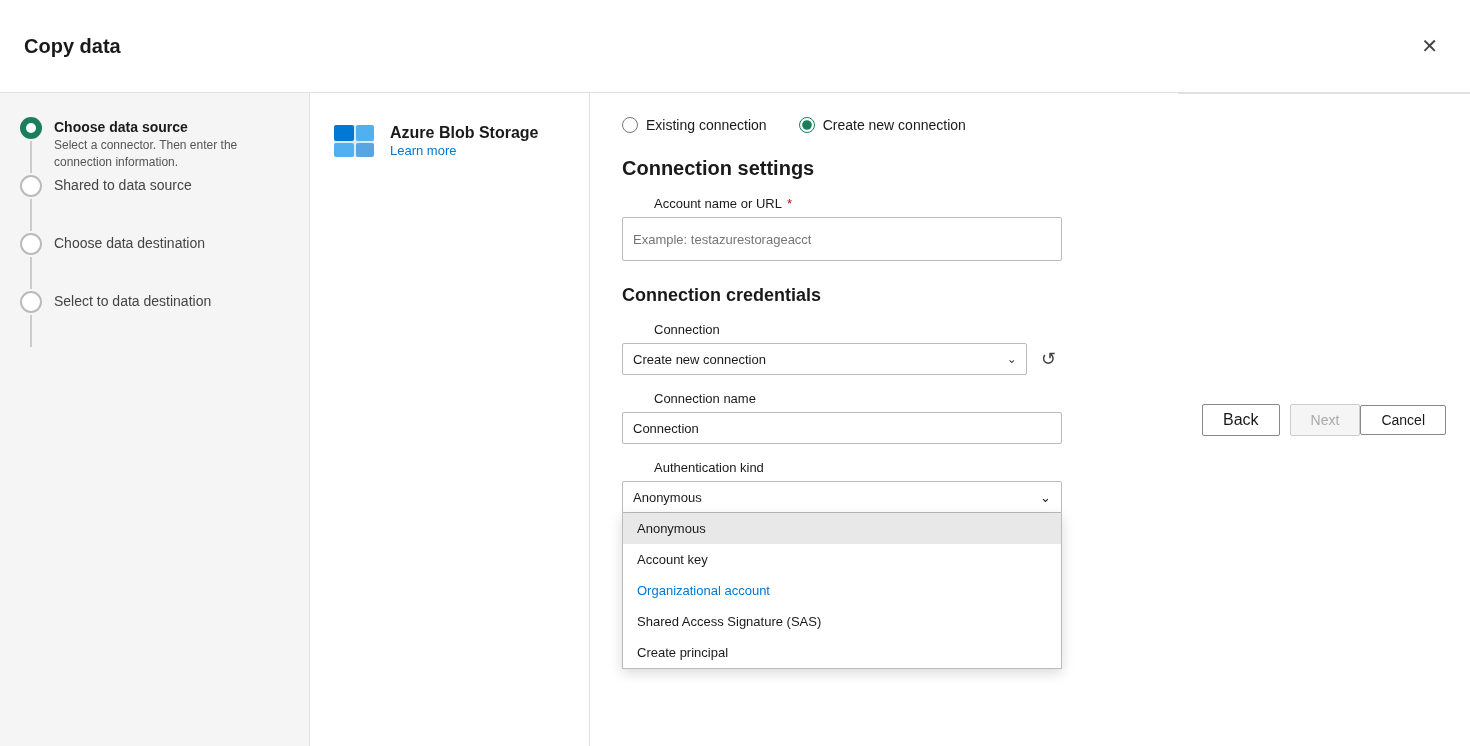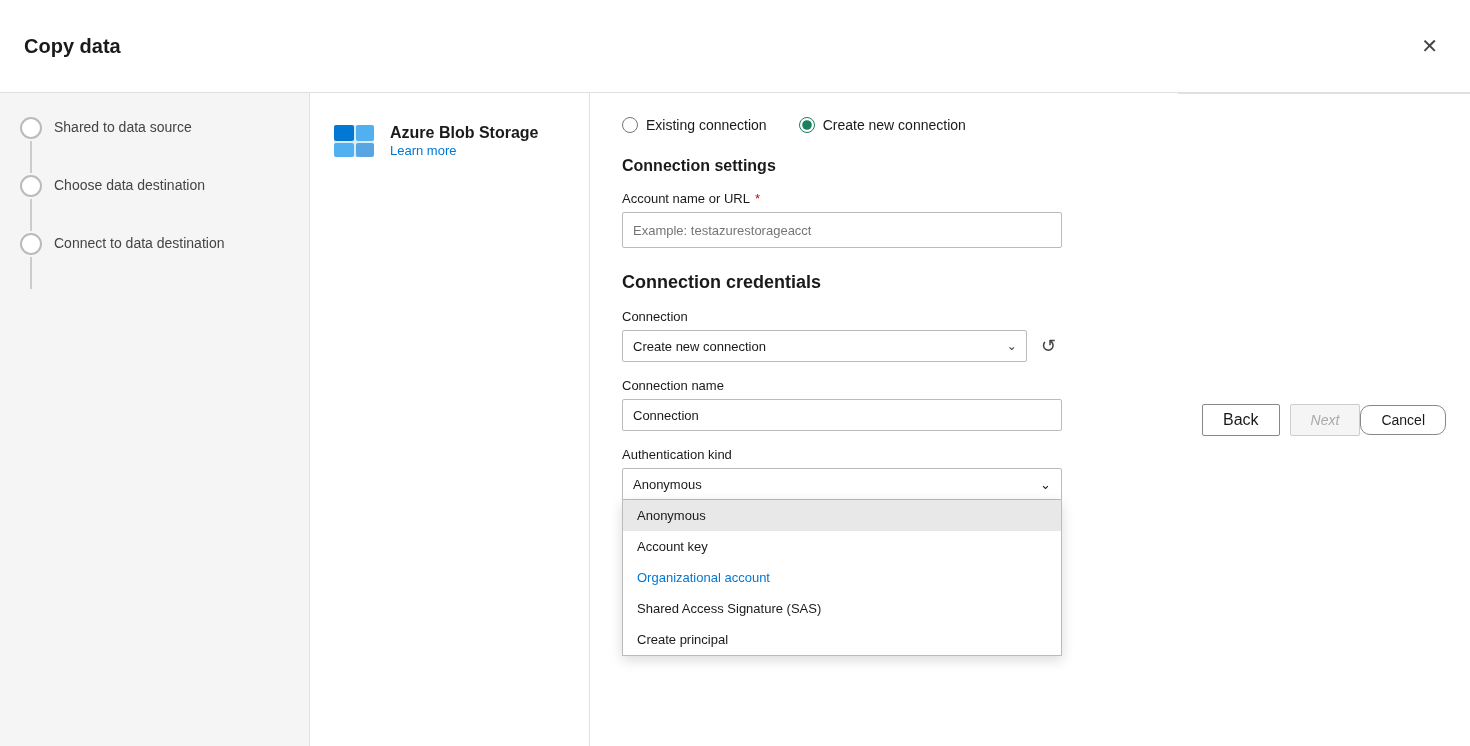--- a/index.html
+++ b/index.html
@@ -198,42 +198,43 @@
       accent-color: #1a7f5a;
       cursor: pointer;
     }
 
     .radio-label {
       font-size: 14px;
       color: #1a1a1a;
     }
 
     .section-title {
-      font-size: 16px;
+      font-size: 20px;
       font-weight: 600;
       color: #1a1a1a;
       margin-bottom: 16px;
     }
 
     .field-label {
       font-size: 13px;
       font-weight: 500;
       color: #1a1a1a;
       margin-bottom: 6px;
+      margin-left: 32px;
     }
 
     .required {
       color: #c00;
       margin-left: 2px;
     }
 
     .text-input {
       width: 100%;
       max-width: 440px;
-      height: 36px;
+      height: 44px;
       border: 1px solid #bbb;
       border-radius: 2px;
       padding: 4px 10px;
       font-size: 13px;
       color: #888;
       background: #fff;
       outline: none;
     }
 
     .credentials-title {
@@ -386,47 +387,56 @@
     }
 
     .btn-next {
       padding: 6px 20px;
       border: 1px solid #ccc;
       border-radius: 2px;
       background: #f5f5f5;
       font-size: 14px;
       cursor: not-allowed;
       color: #aaa;
-      font-style: italic;
     }
 
     .btn-cancel {
       padding: 6px 20px;
       border: 1px solid #888;
-      border-radius: 10px;
+      border-radius: 2px;
       background: #fff;
       font-size: 14px;
       cursor: pointer;
       color: #1a1a1a;
     }
   </style>
 </head>
 <body>
 
 <div class="dialog">
 
   <div class="dialog-header">
     <span class="dialog-title">Copy data</span>
     <button class="close-btn">✕</button>
   </div>
 
   <div class="dialog-body">
 
     <div class="sidebar">
 
+      <div class="step-item">
+        <div class="step-left">
+          <div class="step-circle active"></div>
+          <div class="step-line"></div>
+        </div>
+        <div class="step-content">
+          <div class="step-label">Choose data source</div>
+          <div class="step-desc">Select a connector. Then enter the connection information.</div>
+        </div>
+      </div>
 
       <div class="step-item">
         <div class="step-left">
           <div class="step-circle"></div>
           <div class="step-line"></div>
         </div>
         <div class="step-content">
           <div class="step-label inactive">Shared to data source</div>
         </div>
       </div>
@@ -440,21 +450,21 @@
           <div class="step-label inactive">Choose data destination</div>
         </div>
       </div>
 
       <div class="step-item">
         <div class="step-left">
           <div class="step-circle"></div>
           <div class="step-line"></div>
         </div>
         <div class="step-content">
-          <div class="step-label inactive">Connect to data destination</div>
+          <div class="step-label inactive">Select to data destination</div>
         </div>
       </div>
 
 
     </div>
 
     <div class="main-content">
       <div class="content-area">
 
         <div class="source-panel">

